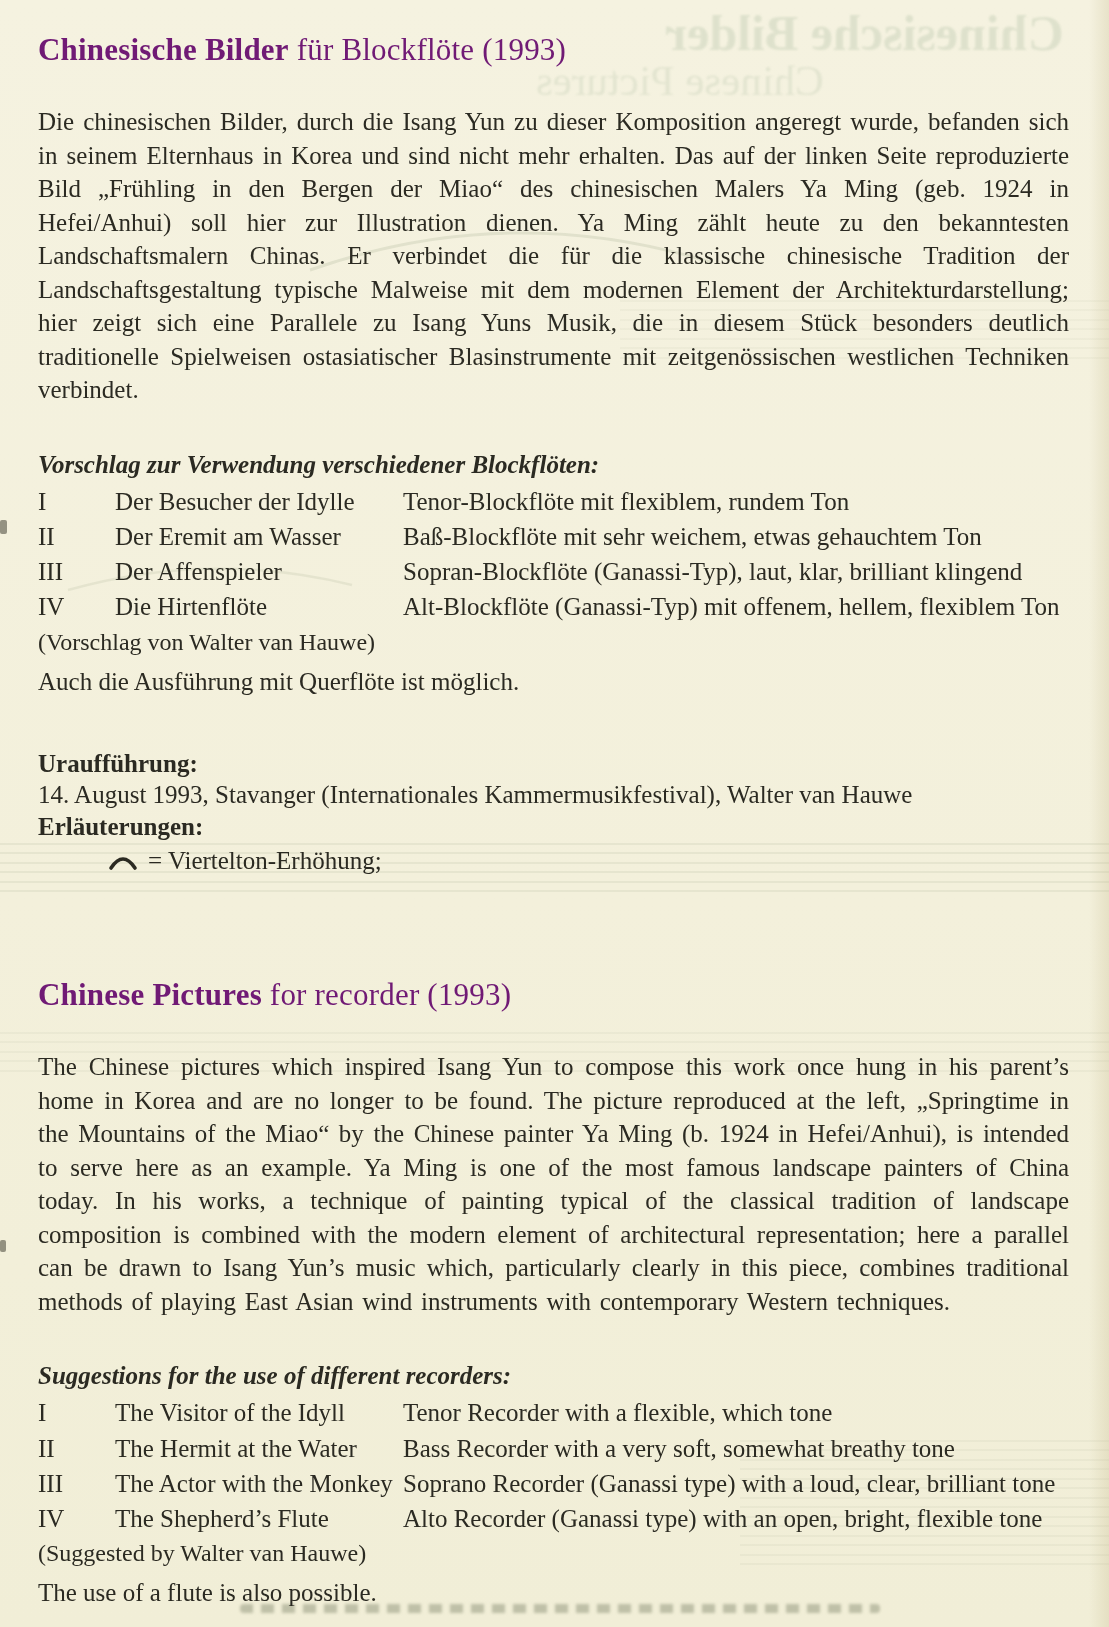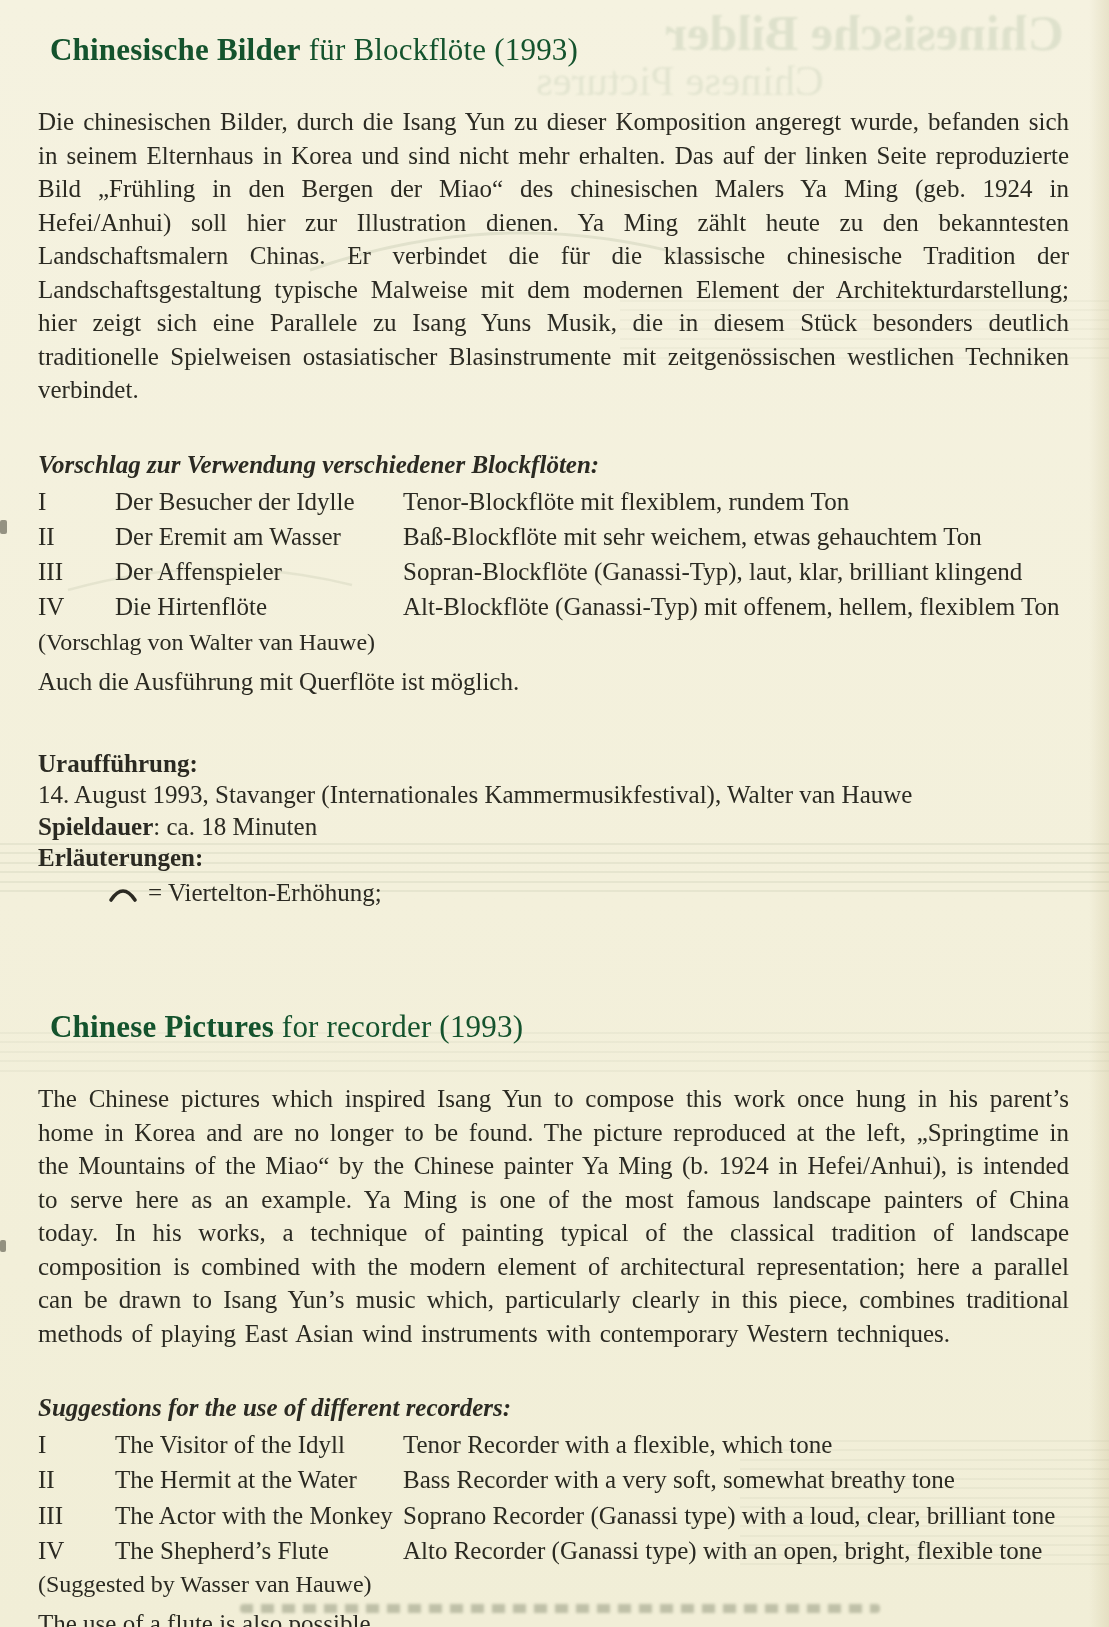--- a/index.html
+++ b/index.html
@@ -41,21 +41,21 @@
     background: repeating-linear-gradient(to right,
       rgba(110,118,90,0.38) 0 13px, rgba(0,0,0,0) 13px 21px);
     filter: blur(1.6px); border-radius: 4px;
   }
   .speck { position: absolute; background: rgba(70,68,55,0.55); border-radius: 2px; }
   .k1 { left: 0; top: 520px; width: 7px; height: 14px; }
   .k2 { left: 0; top: 1240px; width: 6px; height: 12px; }
 
   
   .content { position: relative; padding: 24px 40px 0 38px; box-sizing: border-box; }
-  h1, h2 { font-size: 31px; font-weight: normal; margin: 12px; letter-spacing: 0.2px; color: #14532d; }
+  h1, h2 { font-size: 31px; font-weight: normal; margin: 0; letter-spacing: 0.2px; color: #701a75; }
   h1 { margin-top: 8px; }
   h2 { margin-top: 102px; }
   h1 b, h2 b { font-weight: bold; }
   .para {
     font-size: 25px; line-height: 33.5px; text-align: justify;
     margin: 37px 0 0 0; word-spacing: 2.5px;
   }
   .table-heading { font-size: 25px; font-weight: bold; margin: 40px 0 0 0; line-height: 35px; font-style: italic; }
   .mov-table { margin-top: 2px; }
   .mov-row { display: grid; grid-template-columns: 77px 288px 1fr; font-size: 25px; line-height: 35.3px; }
@@ -125,21 +125,20 @@
         </div>
     </div>
 
     <p class="credit">(Vorschlag von Walter van Hauwe)</p>
 
     <p class="flute-note">Auch die Ausführung mit Querflöte ist möglich.</p>
 
     <div class="info-block">
       <p><b>Uraufführung:</b></p>
       <p>14. August 1993, Stavanger (Internationales Kammermusikfestival), Walter van Hauwe</p>
-      <p><b>Spieldauer</b><span>: ca. 18 Minuten</span></p>
       <p><b>Erläuterungen:</b></p>
     </div>
 
     <div class="symbols-row">
       <span class="sym-group">
         <span class="arc"><svg width="30" height="18" viewBox="0 0 30 18">
               <path d="M3 15 Q15 -3 27 15" fill="none" stroke="currentColor" stroke-width="3.6" stroke-linecap="round"></path>
             </svg></span>
         <span>= Viertelton-Erhöhung;</span>
       </span>
@@ -168,20 +167,20 @@
             <span>The Actor with the Monkey</span>
             <span>Soprano Recorder (Ganassi type) with a loud, clear, brilliant tone</span>
           </div>
         <div class="mov-row">
             <span>IV</span>
             <span>The Shepherd’s Flute</span>
             <span>Alto Recorder (Ganassi type) with an open, bright, flexible tone</span>
           </div>
       </div>
 
-      <p class="credit e-credit">(Suggested by Wasser van Hauwe)</p>
+      <p class="credit e-credit">(Suggested by Walter van Hauwe)</p>
 
       <p class="flute-note">The use of a flute is also possible.</p>
 
     </div>
 
   </div>
 </div>
 
 </body></html>

